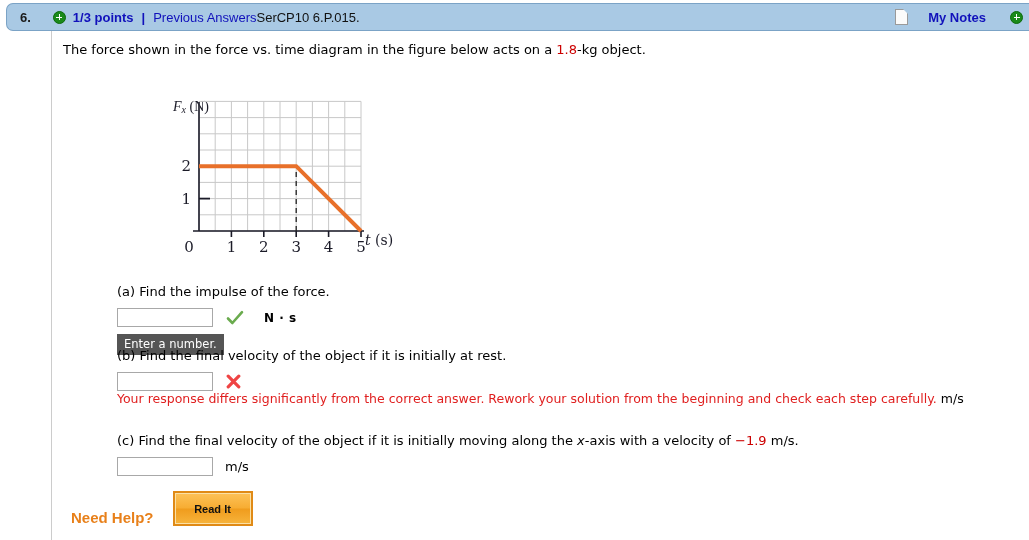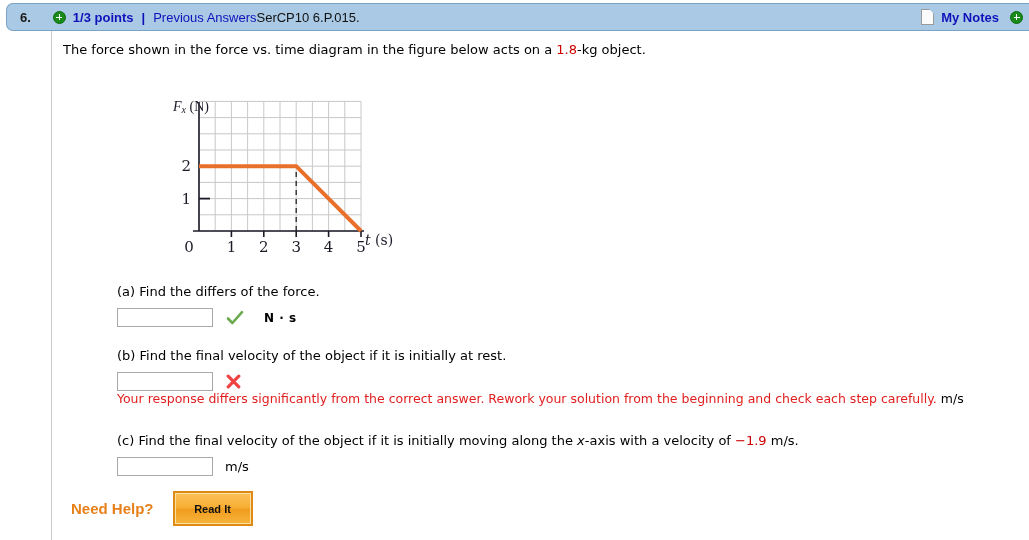--- a/index.html
+++ b/index.html
@@ -83,20 +83,21 @@
   .hdr-code {
     color: #111111;
     font-family: "Liberation Sans", sans-serif;
     font-size: 13px;
   }
   .hdr-right {
     margin-left: auto;
     display: flex;
     align-items: center;
     margin-right: 6px;
+    gap: 13px;
   }
   .note-icon {
     width: 13px;
     height: 16px;
     background: #fbfbfb;
     border: 1px solid #9a9a9a;
     box-sizing: border-box;
     position: relative;
     margin-right: 7px;
   }
@@ -271,21 +272,21 @@
     color: #000000;
     font-family: "DejaVu Sans", sans-serif;
   }
 
   
   .needhelp-wrap {
     position: absolute;
     left: 71px;
     top: 491px;
     display: flex;
-    align-items: center;
+    align-items: flex-end;
   }
   .needhelp-label {
     color: #e8801a;
     font-weight: bold;
     font-size: 15px;
     font-family: "Liberation Sans", sans-serif;
   }
   .readit-btn {
     margin-left: 19px;
     width: 80px;
@@ -388,29 +389,30 @@
 
     <g id="annotations">
         <line x1="128.2" y1="147" x2="128.2" y2="82.2" stroke="#222222" stroke-width="1.3" stroke-dasharray="5,4"></line>
       </g>
 
     <polyline id="dataline" fill="none" stroke="#e8702a" stroke-width="4" stroke-linecap="butt" stroke-linejoin="miter" points="31,82.2 128.2,82.2 193,147"></polyline>
   </svg>
 </div>
 
 <div class="part part-a">
-  <div class="qtext">(a) Find the differs of the force.</div>
+  <div class="qtext">(a) Find the impulse of the force.</div>
   <div class="answer-row">
     <input class="ans" type="text" value="" style="">
     <span class="check-mark">
       <svg width="18" height="18" viewBox="0 0 18 18">
         <path d="M2 9.5 L6.4 14 L16 3.2" fill="none" stroke="#6aab4e" stroke-width="2.6" stroke-linecap="round" stroke-linejoin="round"></path>
       </svg>
     </span>
     <span class="units">N · s</span>
+    <span class="tooltip">Enter a number.</span>
   </div>
 </div>
 
 <div class="part part-b">
   <div class="qtext">(b) Find the final velocity of the object if it is initially at rest.</div>
   <div class="answer-row">
     <input class="ans" type="text" value="" style="">
     <span class="x-mark">
       <svg width="15" height="15" viewBox="0 0 15 15">
         <path d="M2.2 2.2 L12.8 12.8 M12.8 2.2 L2.2 12.8" fill="none" stroke="#ef4444" stroke-width="3.2" stroke-linecap="round"></path>

